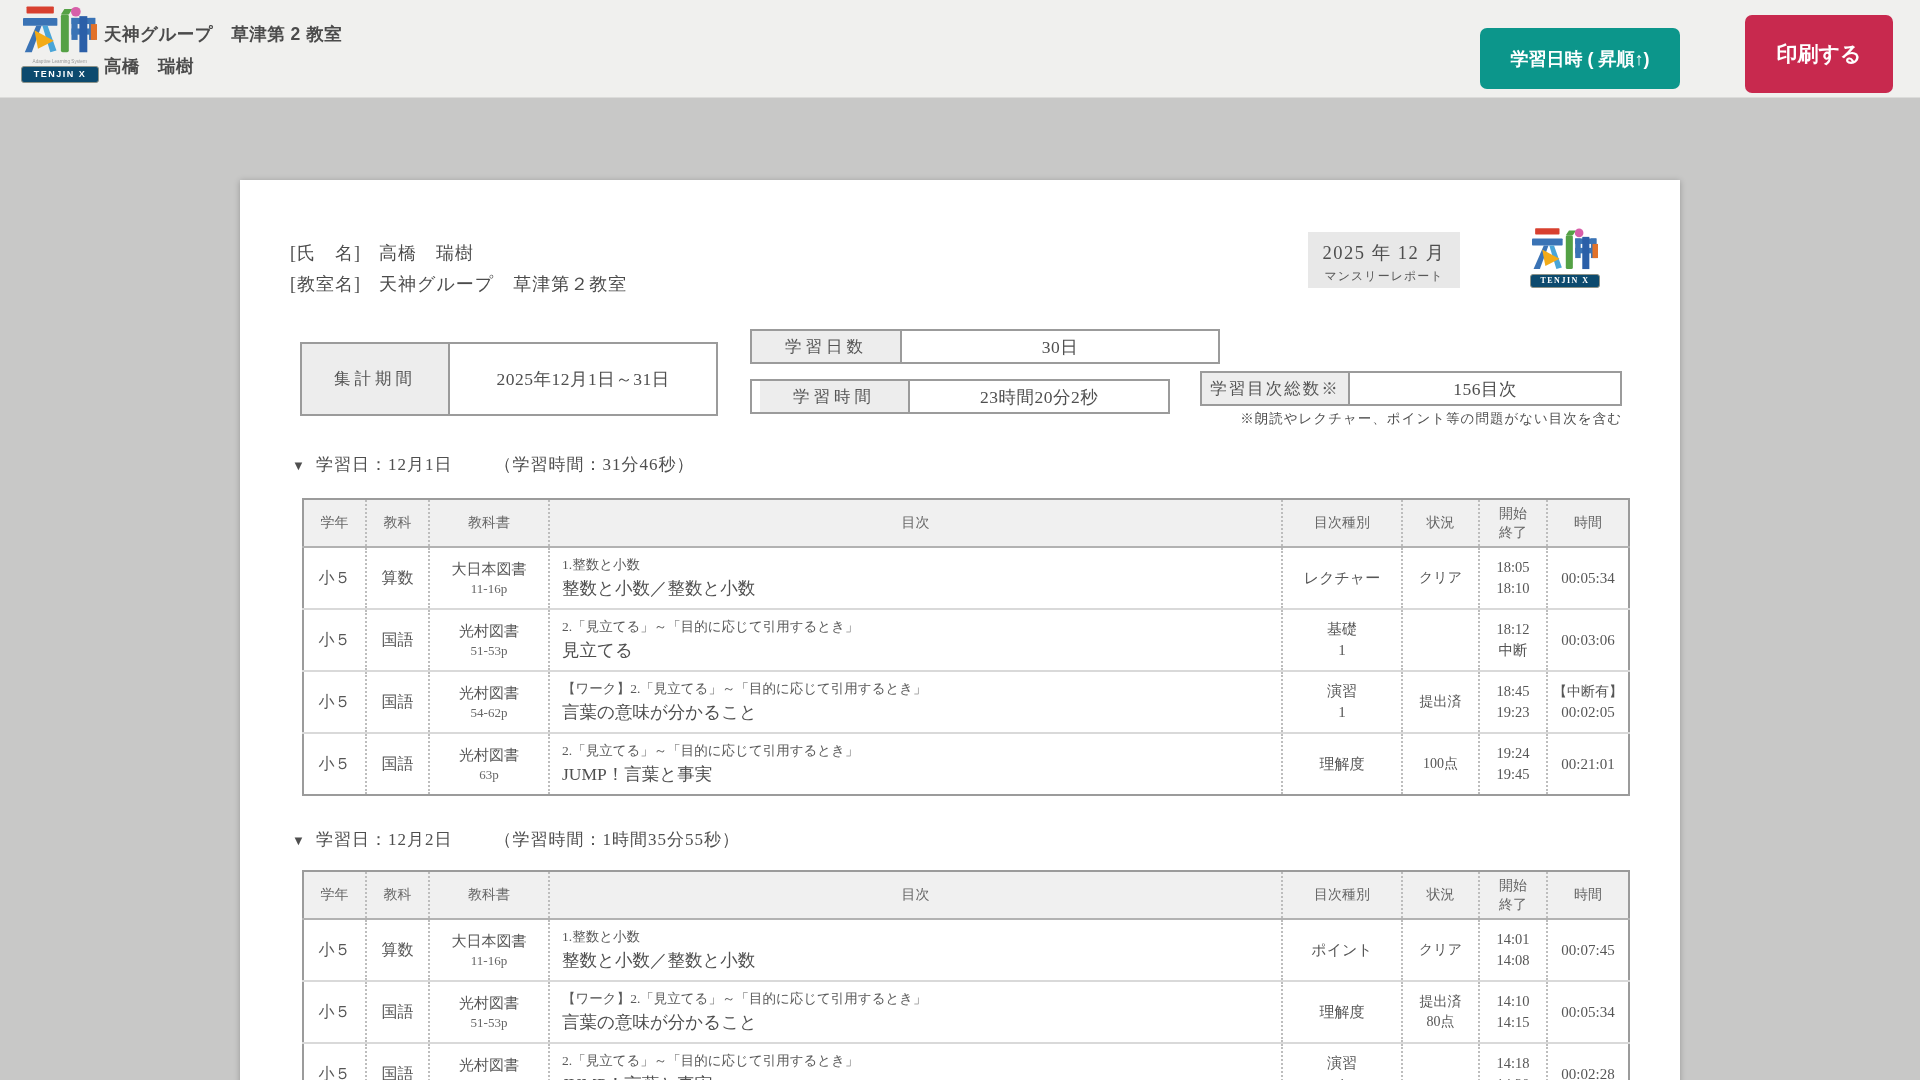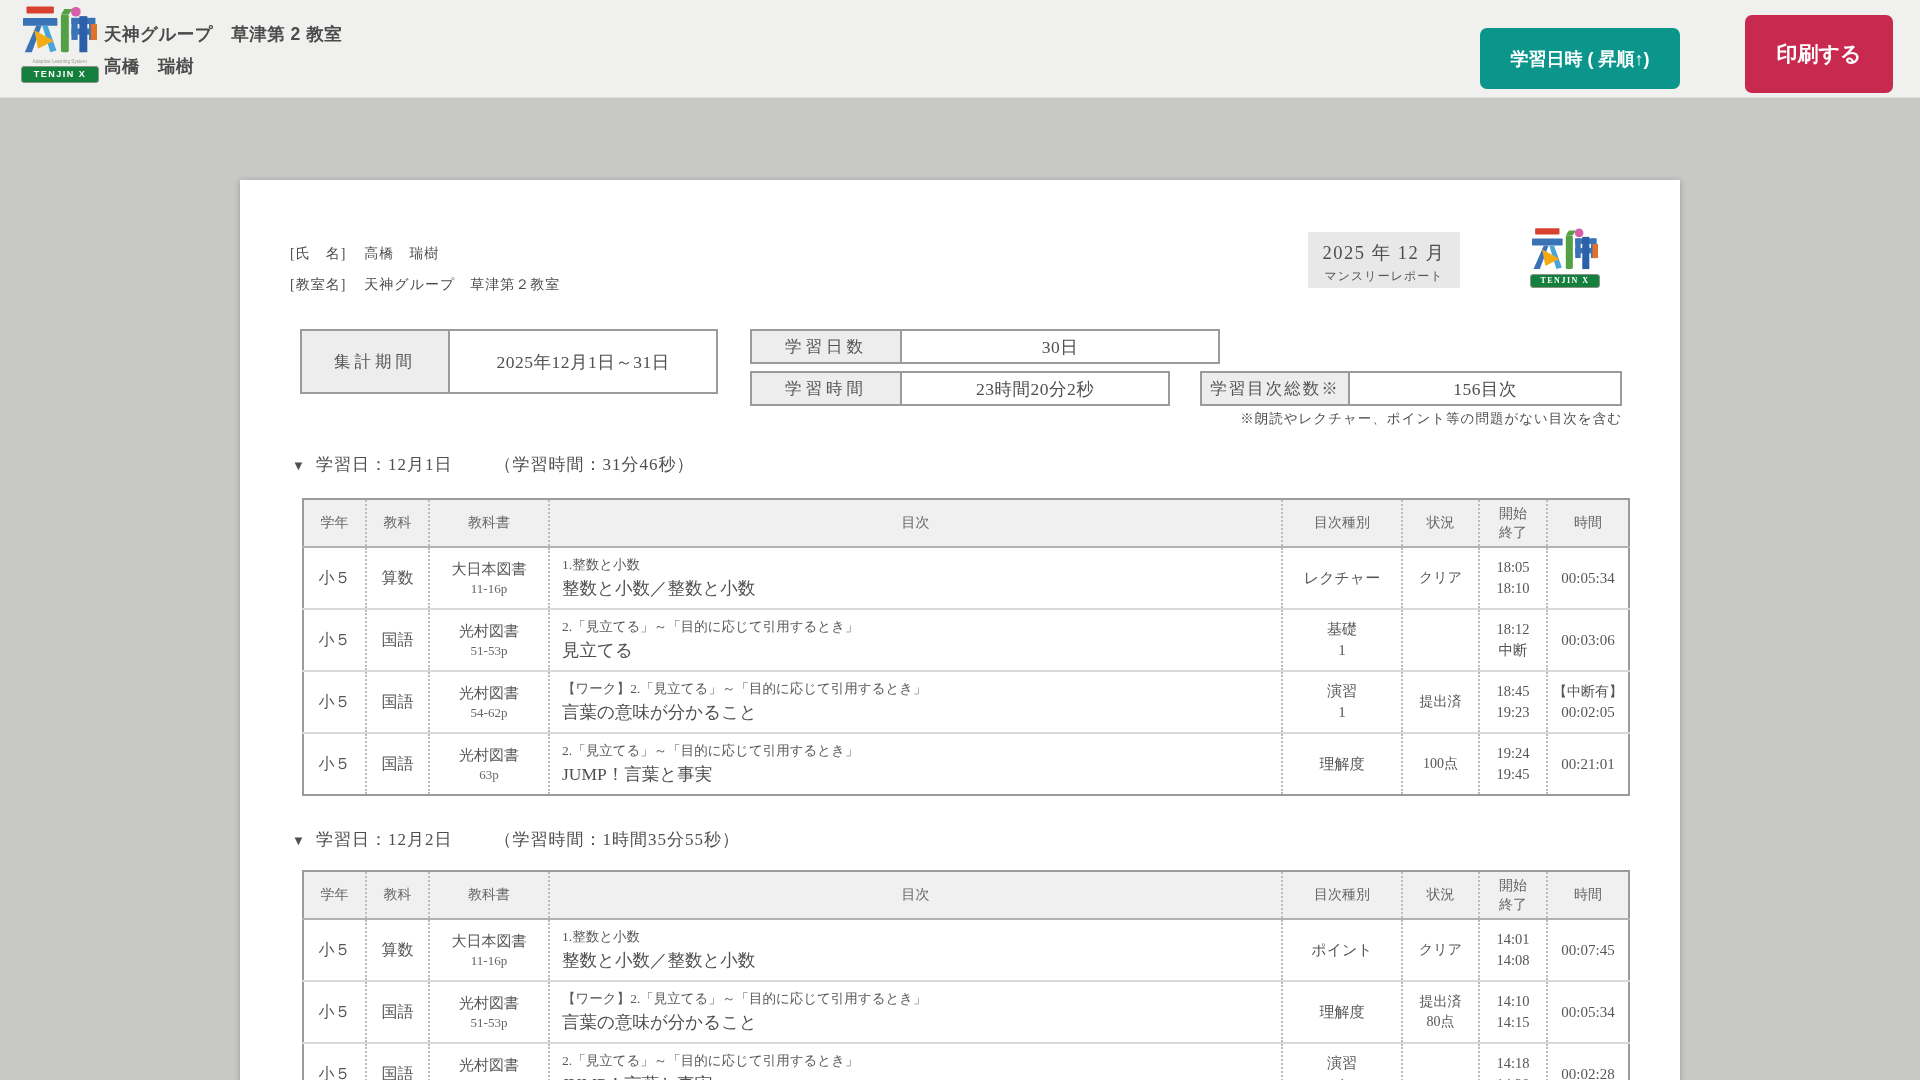--- a/index.html
+++ b/index.html
@@ -6,57 +6,57 @@
   body { background:#c8c8c7; font-family:"Liberation Sans", sans-serif; }
   #screen { position:relative; width:1920px; height:1080px; overflow:hidden; background:#c8c8c7; }
 
   
   .app-header { position:absolute; top:0; left:0; width:1920px; height:98px;
                 background:#f0f0ee; border-bottom:1px solid #dcdcda; }
   .logo { position:absolute; display:flex; flex-direction:column; align-items:center; }
   .logo-header { left:18px; top:6px; width:84px; }
   .logo-art { width:74px; height:52px; display:block; }
   .logo-tagline { font-size:8px; color:#9a9a9a; white-space:nowrap; transform:scale(.58); transform-origin:center; line-height:8px; }
-  .logo-badge { width:78px; background:#15803d; border:1px solid #8d9287; border-radius:3px;
+  .logo-badge { width:78px; background:#0c4a6e; border:1px solid #8d9287; border-radius:3px;
                 color:#fff; font-weight:bold; font-size:9px; letter-spacing:1.5px;
                 text-align:center; padding:2px 0 3px; }
   .hdr-text { position:absolute; left:104px; top:22px; }
   .hdr-title { font-size:17.5px; font-weight:bold; color:#4b4b4b; letter-spacing:.5px; }
   .hdr-sub   { font-size:17.5px; font-weight:bold; color:#4b4b4b; margin-top:8px; letter-spacing:.5px; }
   .btn { position:absolute; border:none; cursor:pointer; color:#fff; font-weight:bold;
          font-family:"Liberation Sans", sans-serif; border-radius:7px; }
   .btn-sort  { left:1480px; top:28px; width:200px; height:61px; background:#0c968b; font-size:18px; }
   .btn-print { left:1745px; top:15px; width:148px; height:78px; background:#c8294e; font-size:21px; }
 
   
   .paper { position:absolute; left:240px; top:180px; width:1440px; height:1250px;
            background:#ffffff; box-shadow:0 1px 6px rgba(0,0,0,.25); }
   .serif { font-family:"Liberation Serif","DejaVu Serif",serif; }
 
   .ident { position:absolute; left:50px; top:58px; }
-  .ident-line { font-size:14px; color:#4c4c4c; line-height:31px; letter-spacing:1px; }
+  .ident-line { font-size:18px; color:#4c4c4c; line-height:31px; letter-spacing:1px; }
   .ident-line .val { margin-left:18px; }
 
   .month-badge { position:absolute; left:1068px; top:52px; width:152px; height:56px;
                  background:#e8e8e8; text-align:center; padding-top:8px; }
   .month-line1 { font-size:18.5px; color:#4e4e4e; letter-spacing:1.5px; }
   .month-line2 { font-size:12px; color:#585858; letter-spacing:1px; margin-top:3px; }
   .logo-paper { left:1285px; top:48px; width:80px; }
   .logo-paper .logo-art { width:66px; height:46px; }
   .logo-paper .logo-badge { width:70px; font-size:8px; padding:1px 0 2px; }
 
   .sum-box { position:absolute; border:2px solid #9b9b9b; display:flex; background:#fff; }
   .sum-label { background:#ededed; border-right:2px solid #9b9b9b; display:flex; align-items:center;
                justify-content:center; font-size:16.5px; color:#555; letter-spacing:4px; }
   .sum-value { flex:1; display:flex; align-items:center; justify-content:center;
                font-size:17.5px; color:#4f4f4f; letter-spacing:.5px; }
-  .box-period { left:60px;  top:149px; width:418px; height:65px; }
+  .box-period { left:60px;  top:162px; width:418px; height:74px; }
   .box-period .sum-label { width:148px; }
   .box-days   { left:510px; top:149px; width:470px; height:35px; }
-  .box-time   { left:510px; top:191px; width:420px; height:35px; }
+  .box-time   { left:510px; top:199px; width:420px; height:35px;padding-left:8px; }
   .box-days .sum-label, .box-time .sum-label { width:150px; }
   .box-prob   { left:960px; top:149px; width:422px; height:35px; }
   .box-total  { left:960px; top:191px; width:422px; height:35px; }
   .box-prob .sum-label, .box-total .sum-label { width:148px; letter-spacing:2px; }
   .sum-note { position:absolute; left:60px; top:230px; width:1322px; text-align:right;
               font-size:13.5px; color:#4f4f4f; letter-spacing:1px; }
 
   .section-hdr { position:absolute; font-size:17px; color:#4f4f4f; letter-spacing:1px; cursor:pointer; }
   .section-1 { left:52px; top:273px; }
   .section-2 { left:52px; top:648px; }

